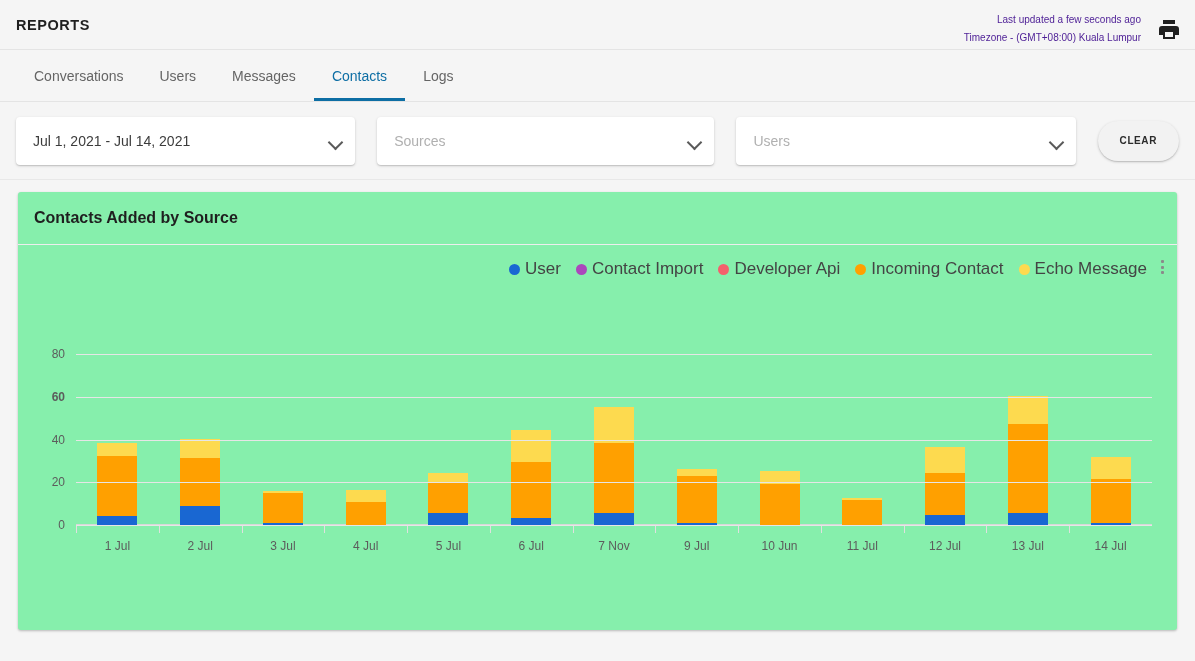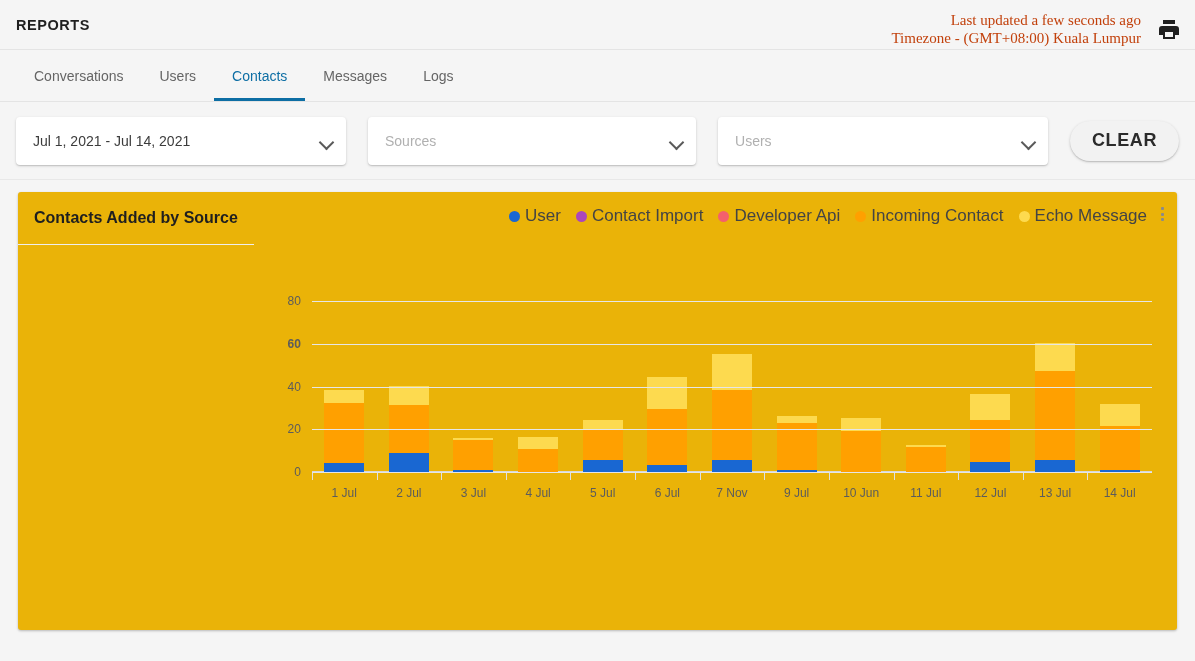--- a/index.html
+++ b/index.html
@@ -22,21 +22,21 @@
   .app-title {
     margin-left: 16px;
     font-size: 14.5px; font-weight: bold;
     letter-spacing: .55px; color: #1f1f1f;
   }
   .topbar-right {
     position: absolute; right: 14px; top: 0; height: 58px;
     display: flex; align-items: center; gap: 16px;
   }
   .meta { text-align: right; line-height: 18px; }
-  .meta div { font-size: 15px; color: #c2410c; font-family: Liberation Serif, serif; }
+  .meta div { font-size: 10px; color: #4c1d95; }
   .printer { width: 24px; height: 24px; display: block; }
 
   
   .tabs {
     height: 52px; background: #f5f5f5;
     border-bottom: 1px solid #e4e4e4;
     display: flex; align-items: stretch;
     padding-left: 16px;
   }
   .tab {
@@ -71,31 +71,31 @@
   .sel-users { width: 340px; }
   .chev {
     position: absolute; right: 14px; top: 50%;
     width: 11px; height: 11px; margin-top: -4px;
     border-right: 2px solid #5a5a5a; border-bottom: 2px solid #5a5a5a;
     transform: rotate(45deg); transform-origin: center;
   }
   .clear-btn {
     margin-left: auto; height: 40px; padding: 0 22px;
     border: none; border-radius: 20px; background: #f2f2f2;
-    font-family: inherit; font-size: 18px; font-weight: bold;
+    font-family: inherit; font-size: 10px; font-weight: bold;
     letter-spacing: .6px; color: #2b2b2b; cursor: pointer;
     box-shadow: 0 1px 3px rgba(0,0,0,.18), 0 1px 1px rgba(0,0,0,.10);
   }
 
   
   .card {
     margin: 12px 18px 0 18px;
-    background: #eab308; border-radius: 3px;
+    background: #86efac; border-radius: 3px;
     box-shadow: 0 1px 3px rgba(0,0,0,.16), 0 1px 2px rgba(0,0,0,.10);
-    height: 438px; display: flex; flex-direction: row;
+    height: 438px; display: flex; flex-direction: column;
   }
   .card-head {
     height: 53px; display: flex; align-items: center;
     padding: 0 16px; border-bottom: 1px solid #eee;
   }
   .card-title { font-size: 16px; font-weight: bold; color: #1f1f1f; }
 
   .card-body { position: relative; flex: 1; }
 
   
@@ -171,25 +171,25 @@
   </div>
 </div>
 
 <div class="tabs">
   <div class="tab">
       <span>Conversations</span>
     </div>
   <div class="tab">
       <span>Users</span>
     </div>
+  <div class="tab">
+      <span>Messages</span>
+    </div>
   <div class="tab active">
       <span>Contacts</span>
-    </div>
-  <div class="tab">
-      <span>Messages</span>
     </div>
   <div class="tab">
       <span>Logs</span>
     </div>
 </div>
 
 <div class="filters">
   <div class="select sel-date">
     <span>Jul 1, 2021 - Jul 14, 2021</span>
     <span class="chev"></span>

